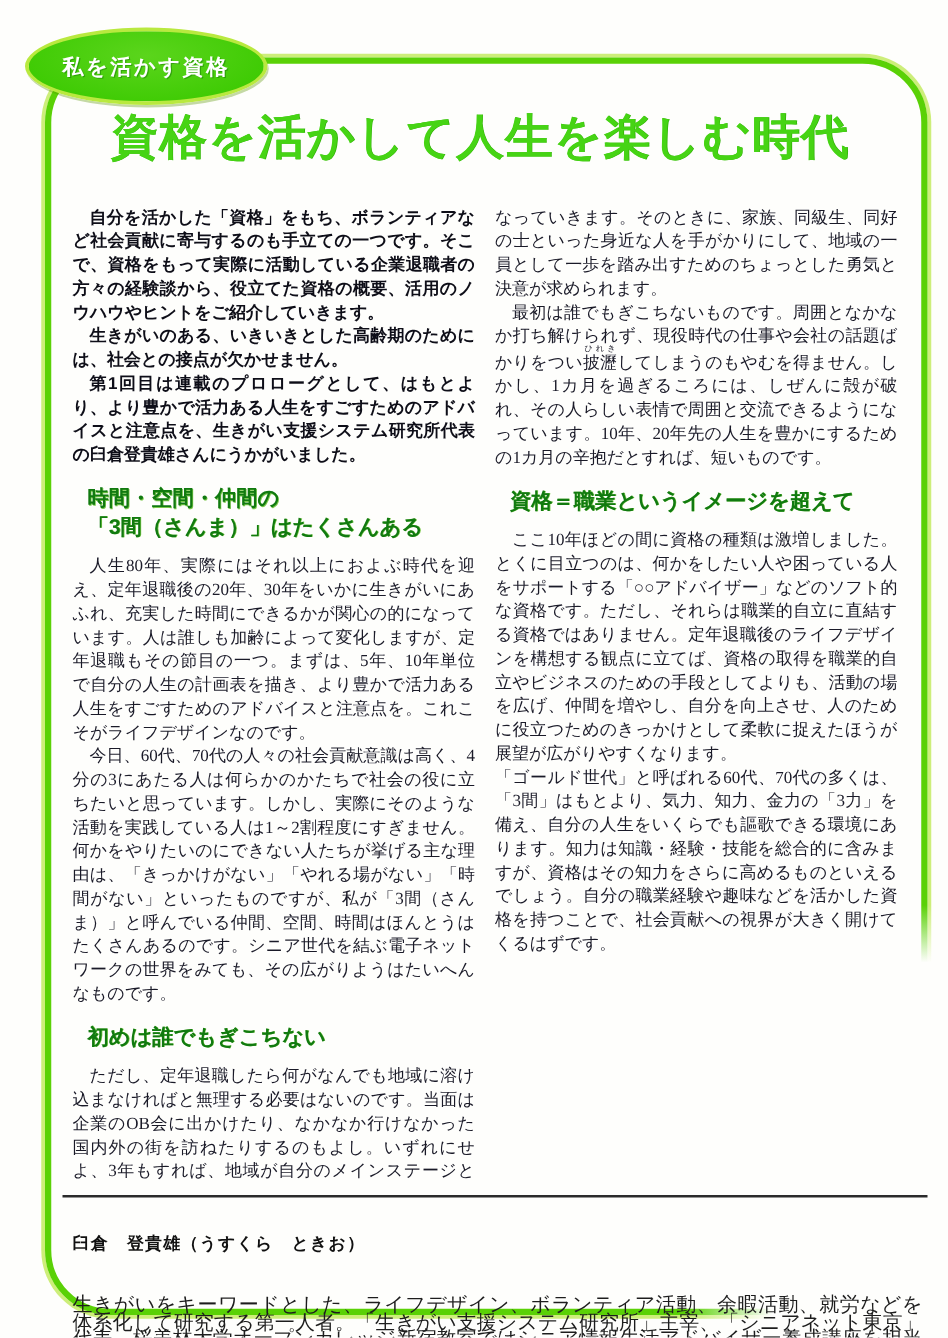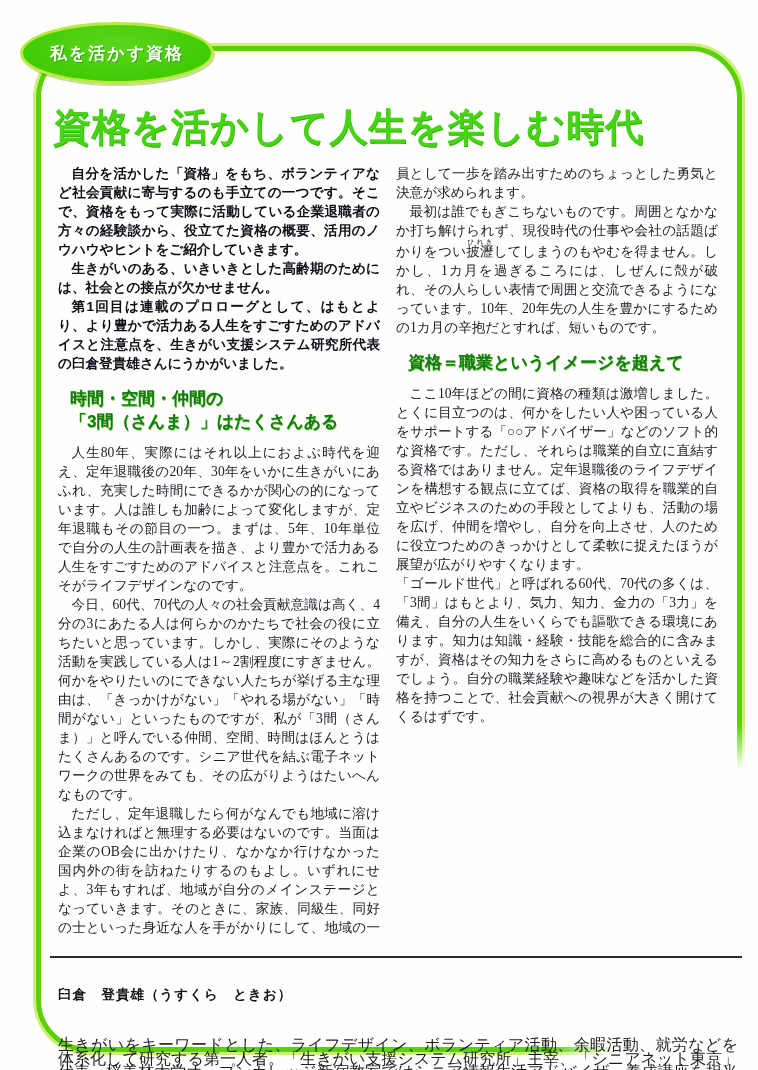--- a/index.html
+++ b/index.html
@@ -36,21 +36,22 @@
     border:3px solid var(--badge_rim,#b9e93f);
     display:flex;align-items:center;justify-content:center;
     box-shadow:1px 2px 0 rgba(90,150,0,.35);
   }
   .badge span{
     color:#ffffff;font-weight:bold;font-size:17px;letter-spacing:2px;
     text-shadow:1px 1px 0 rgba(0,80,0,.35);white-space:nowrap;
   }
   
   .title{
-    position:absolute;left:36px;top:84px;width:696px;margin:17px;
+    position:absolute;left:36px;top:84px;width:696px;margin:0;
+    text-align:center;
     font-family:"Liberation Serif","DejaVu Serif",serif;
     font-weight:bold;font-size:38px;line-height:52px;letter-spacing:1px;
     color:var(--title_green,#46d414);
     text-shadow:.5px .5px 0 #2fae06;
     white-space:nowrap;
   }
   
   .columns{
     position:absolute;left:58px;top:164px;width:660px;height:792px;
     column-count:2;column-gap:16px;column-fill:auto;overflow:hidden;
@@ -107,20 +108,21 @@
 
     <p class="para-intro indent">自分を活かした「資格」をもち、ボランティアなど社会貢献に寄与するのも手立ての一つです。そこで、資格をもって実際に活動している企業退職者の方々の経験談から、役立てた資格の概要、活用のノウハウやヒントをご紹介していきます。</p>
     <p class="para-intro indent">生きがいのある、いきいきとした高齢期のためには、社会との接点が欠かせません。</p>
     <p class="para-intro indent">第1回目は連載のプロローグとして、はもとより、より豊かで活力ある人生をすごすためのアドバイスと注意点を、生きがい支援システム研究所代表の臼倉登貴雄さんにうかがいました。</p>
 
     <h2 class="sec-heading">時間・空間・仲間の
 「3間（さんま）」はたくさんある</h2>
     <p class="para-body indent">人生80年、実際にはそれ以上におよぶ時代を迎え、定年退職後の20年、30年をいかに生きがいにあふれ、充実した時間にできるかが関心の的になっています。人は誰しも加齢によって変化しますが、定年退職もその節目の一つ。まずは、5年、10年単位で自分の人生の計画表を描き、より豊かで活力ある人生をすごすためのアドバイスと注意点を。これこそがライフデザインなのです。</p>
     <p class="para-body indent">今日、60代、70代の人々の社会貢献意識は高く、4分の3にあたる人は何らかのかたちで社会の役に立ちたいと思っています。しかし、実際にそのような活動を実践している人は1～2割程度にすぎません。何かをやりたいのにできない人たちが挙げる主な理由は、「きっかけがない」「やれる場がない」「時間がない」といったものですが、私が「3間（さんま）」と呼んでいる仲間、空間、時間はほんとうはたくさんあるのです。シニア世代を結ぶ電子ネットワークの世界をみても、その広がりようはたいへんなものです。</p>
 
+    <h2 class="sec-heading">初めは誰でもぎこちない</h2>
     <p class="para-body indent">ただし、定年退職したら何がなんでも地域に溶け込まなければと無理する必要はないのです。当面は企業のOB会に出かけたり、なかなか行けなかった国内外の街を訪ねたりするのもよし。いずれにせよ、3年もすれば、地域が自分のメインステージとなっていきます。そのときに、家族、同級生、同好の士といった身近な人を手がかりにして、地域の一員として一歩を踏み出すためのちょっとした勇気と決意が求められます。</p>
     <p class="para-body indent"><span>最初は誰でもぎこちないものです。周囲となかなか打ち解けられず、現役時代の仕事や会社の話題ばかりをつい</span><ruby><span>披瀝</span><rt>ひれき</rt></ruby><span>してしまうのもやむを得ません。しかし、1カ月を過ぎるころには、しぜんに殻が破れ、その人らしい表情で周囲と交流できるようになっています。10年、20年先の人生を豊かにするための1カ月の辛抱だとすれば、短いものです。</span></p>
 
     <h2 class="sec-heading">資格＝職業というイメージを超えて</h2>
     <p class="para-body indent">ここ10年ほどの間に資格の種類は激増しました。とくに目立つのは、何かをしたい人や困っている人をサポートする「○○アドバイザー」などのソフト的な資格です。ただし、それらは職業的自立に直結する資格ではありません。定年退職後のライフデザインを構想する観点に立てば、資格の取得を職業的自立やビジネスのための手段としてよりも、活動の場を広げ、仲間を増やし、自分を向上させ、人のために役立つためのきっかけとして柔軟に捉えたほうが展望が広がりやすくなります。</p>
     <p class="para-body">「ゴールド世代」と呼ばれる60代、70代の多くは、「3間」はもとより、気力、知力、金力の「3力」を備え、自分の人生をいくらでも謳歌できる環境にあります。知力は知識・経験・技能を総合的に含みますが、資格はその知力をさらに高めるものといえるでしょう。自分の職業経験や趣味などを活かした資格を持つことで、社会貢献への視界が大きく開けてくるはずです。</p>
 
   </div>
 
   <div class="footer-rule"></div>

